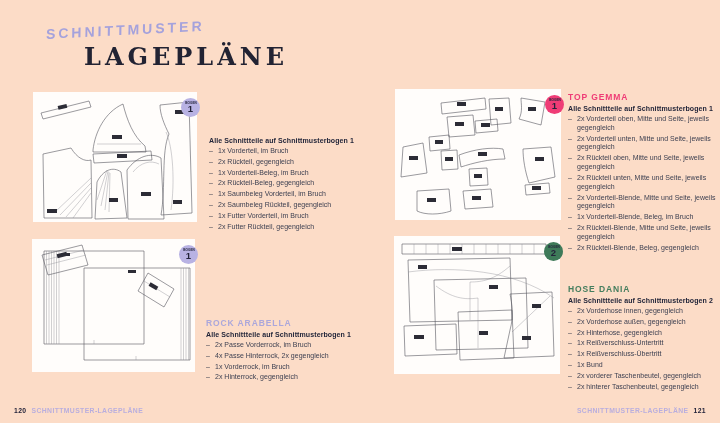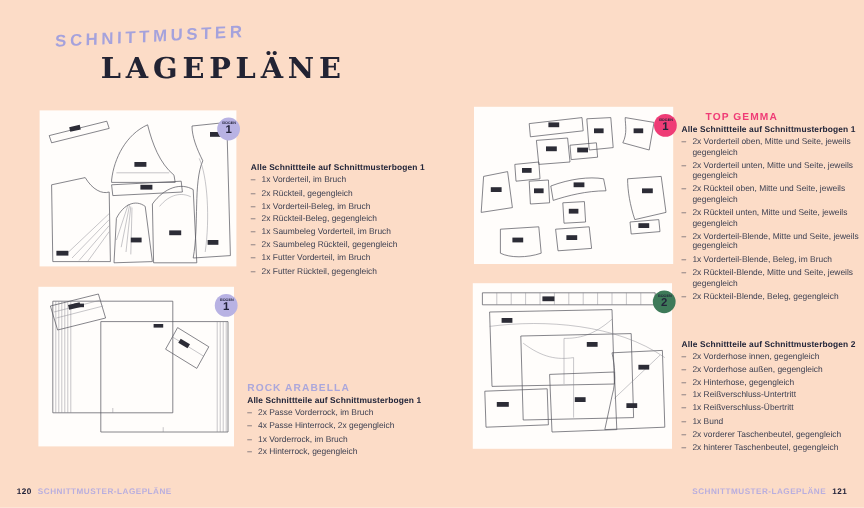--- a/index.html
+++ b/index.html
@@ -199,35 +199,36 @@
     <p class="tb-sub">Alle Schnittteile auf Schnittmusterbogen 1</p>
     <ul class="pieces">
         <li><span class="dash">–</span><span>2x Passe Vorderrock, im Bruch</span></li>
         <li><span class="dash">–</span><span>4x Passe Hinterrock, 2x gegengleich</span></li>
         <li><span class="dash">–</span><span>1x Vorderrock, im Bruch</span></li>
         <li><span class="dash">–</span><span>2x Hinterrock, gegengleich</span></li>
       </ul>
   </div>
 
   <div class="textblock tb-gemma">
-    <h3 class="tb-heading" style="color: rgb(239, 60, 118); margin-left: 20px;">TOP GEMMA</h3>
+    <h3 class="tb-heading" style="color: rgb(239, 60, 118);">TOP GEMMA</h3>
     <p class="tb-sub">Alle Schnittteile auf Schnittmusterbogen 1</p>
     <ul class="pieces">
         <li><span class="dash">–</span><span>2x Vorderteil oben, Mitte und Seite, jeweils gegengleich</span></li>
         <li><span class="dash">–</span><span>2x Vorderteil unten, Mitte und Seite, jeweils gegengleich</span></li>
         <li><span class="dash">–</span><span>2x Rückteil oben, Mitte und Seite, jeweils gegengleich</span></li>
         <li><span class="dash">–</span><span>2x Rückteil unten, Mitte und Seite, jeweils gegengleich</span></li>
         <li><span class="dash">–</span><span>2x Vorderteil-Blende, Mitte und Seite, jeweils gegengleich</span></li>
         <li><span class="dash">–</span><span>1x Vorderteil-Blende, Beleg, im Bruch</span></li>
         <li><span class="dash">–</span><span>2x Rückteil-Blende, Mitte und Seite, jeweils gegengleich</span></li>
         <li><span class="dash">–</span><span>2x Rückteil-Blende, Beleg, gegengleich</span></li>
       </ul>
   </div>
 
   <div class="textblock tb-dania">
+    <h3 class="tb-heading" style="color: rgb(69, 126, 94);">HOSE DANIA</h3>
     <p class="tb-sub">Alle Schnittteile auf Schnittmusterbogen 2</p>
     <ul class="pieces">
         <li><span class="dash">–</span><span>2x Vorderhose innen, gegengleich</span></li>
         <li><span class="dash">–</span><span>2x Vorderhose außen, gegengleich</span></li>
         <li><span class="dash">–</span><span>2x Hinterhose, gegengleich</span></li>
         <li><span class="dash">–</span><span>1x Reißverschluss-Untertritt</span></li>
         <li><span class="dash">–</span><span>1x Reißverschluss-Übertritt</span></li>
         <li><span class="dash">–</span><span>1x Bund</span></li>
         <li><span class="dash">–</span><span>2x vorderer Taschenbeutel, gegengleich</span></li>
         <li><span class="dash">–</span><span>2x hinterer Taschenbeutel, gegengleich</span></li>

